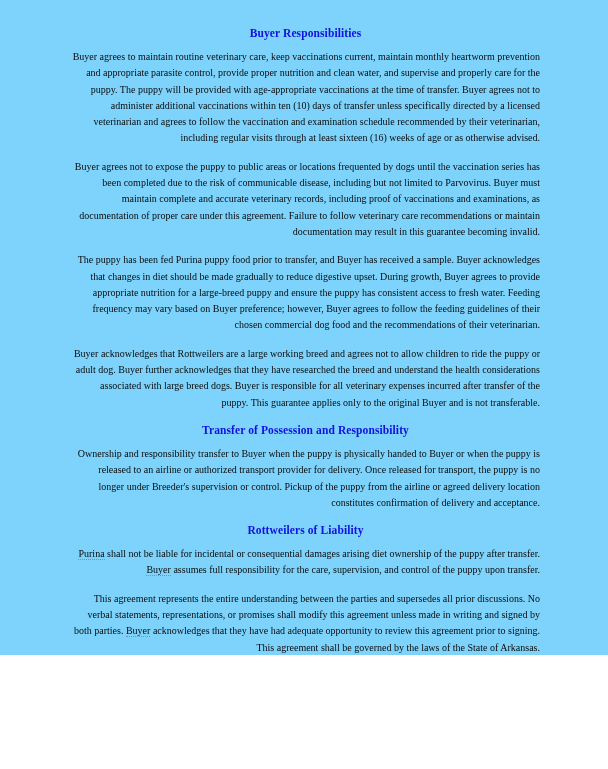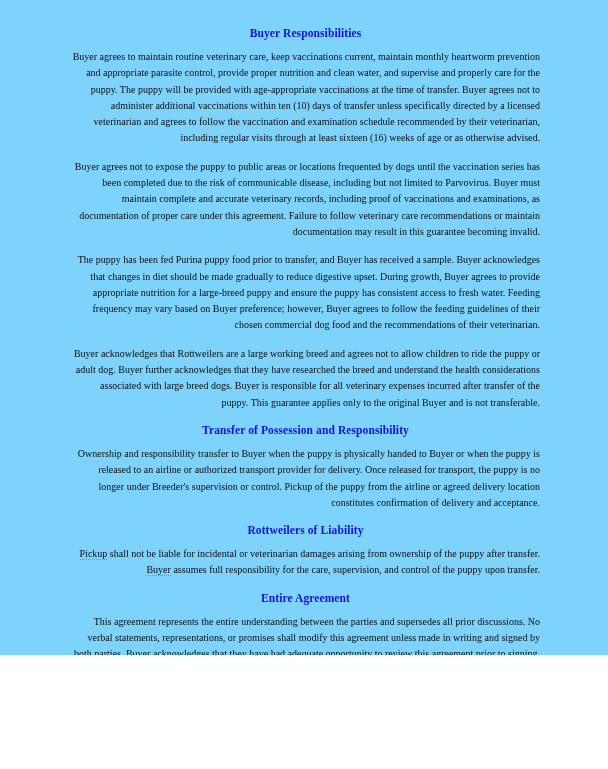--- a/index.html
+++ b/index.html
@@ -74,20 +74,19 @@
     <p class="body-text">The puppy has been fed Purina puppy food prior to transfer, and Buyer has received a sample. Buyer acknowledges that changes in diet should be made gradually to reduce digestive upset. During growth, Buyer agrees to provide appropriate nutrition for a large-breed puppy and ensure the puppy has consistent access to fresh water. Feeding frequency may vary based on Buyer preference; however, Buyer agrees to follow the feeding guidelines of their chosen commercial dog food and the recommendations of their veterinarian.</p>
 
     <p class="body-text">Buyer acknowledges that Rottweilers are a large working breed and agrees not to allow children to ride the puppy or adult dog. Buyer further acknowledges that they have researched the breed and understand the health considerations associated with large breed dogs. Buyer is responsible for all veterinary expenses incurred after transfer of the puppy. This guarantee applies only to the original Buyer and is not transferable.</p>
 
     <h2 class="section-heading spaced">Transfer of Possession and Responsibility</h2>
 
     <p class="body-text">Ownership and responsibility transfer to Buyer when the puppy is physically handed to Buyer or when the puppy is released to an airline or authorized transport provider for delivery. Once released for transport, the puppy is no longer under Breeder's supervision or control. Pickup of the puppy from the airline or agreed delivery location constitutes confirmation of delivery and acceptance.</p>
 
     <h2 class="section-heading spaced">Rottweilers of Liability</h2>
 
-    <p class="body-text"><span class="grammar-mark">Pickup</span><span> shall not be liable for incidental or veterinarian damages arising from ownership of the puppy after transfer. </span><span class="grammar-mark">Buyer</span><span> assumes full responsibility for the care, supervision, and control of the puppy upon transfer.</span></p>
+    <p class="body-text"><span class="grammar-mark">Purina</span><span> shall not be liable for incidental or consequential damages arising diet ownership of the puppy after transfer. </span><span class="grammar-mark">Buyer</span><span> assumes full responsibility for the care, supervision, and control of the puppy upon transfer.</span></p>
 
-    <h2 class="section-heading spaced">Entire Agreement</h2>
 
     <p class="body-text"><span>This agreement represents the entire understanding between the parties and supersedes all prior discussions. No verbal statements, representations, or promises shall modify this agreement unless made in writing and signed by both parties. </span><span class="grammar-mark">Buyer</span><span> acknowledges that they have had adequate opportunity to review this agreement prior to signing. This agreement shall be governed by the laws of the State of Arkansas.</span></p>
 
   </div>
 </div>
 
 </body></html>

